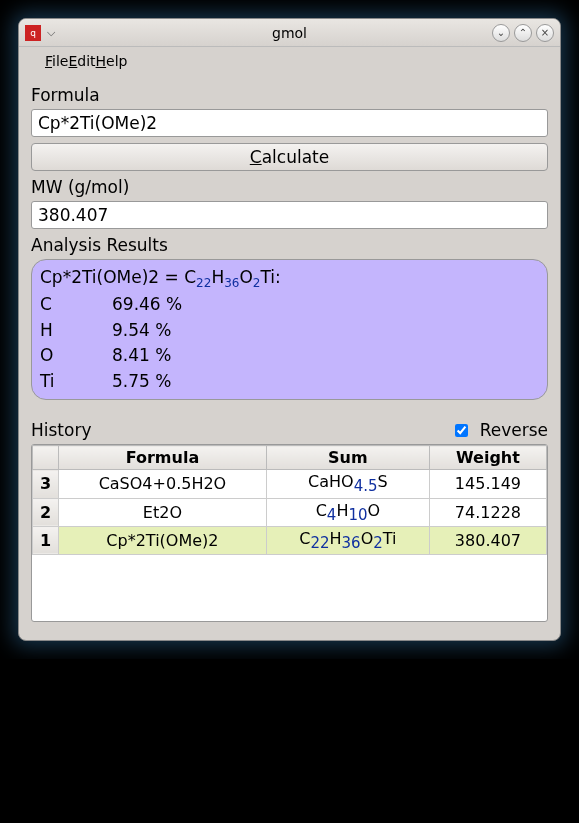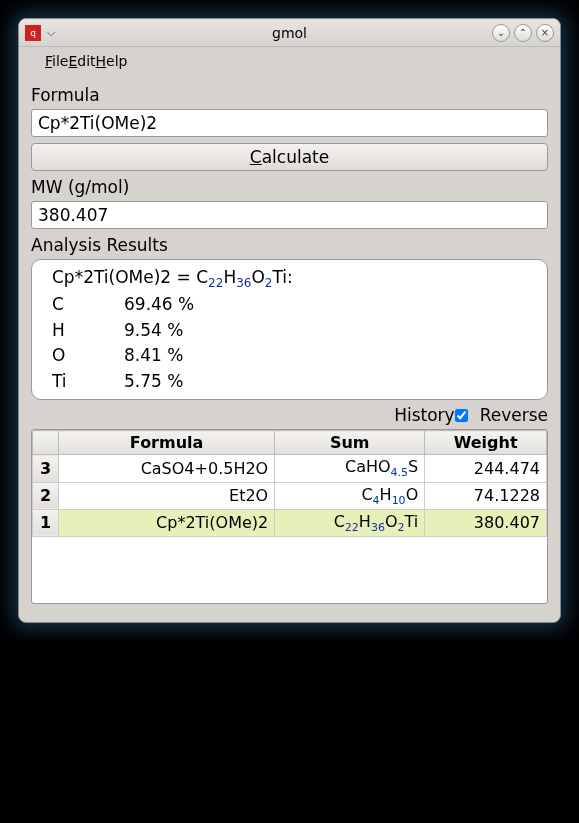--- a/index.html
+++ b/index.html
@@ -87,36 +87,36 @@
   flex: 1;
   border: 1px solid #999;
   background: linear-gradient(#f4f2f0,#dedad6);
   padding: 3px 16px;
   font-size: 17px;
   border-radius: 4px;
   cursor: pointer;
   font-family: inherit;
 }
 .results {
-  background: #ffffff;
-  border: 1px solid #999;
-  border-radius: 10px;
-  padding: 5px 20px;
+  background: #c4b5fd;
+  border: 1px solid #999;
+  border-radius: 15px;
+  padding: 5px 8px;
   margin-top: 4px;
   font-size: 17px;
   line-height: 1.5;
 }
 .results sub { color: #1030a0; font-size: 12px; }
 .pct-row { display: flex; }
 .pct-row .el { width: 72px; }
 .historyhead {
   display: flex;
   align-items: center;
-  justify-content: flex-end;
-  margin-top: 5px;
+  justify-content: space-between;
+  margin-top: 20px;
   font-size: 17px;
 }
 .historyhead label { display: flex; align-items: center; gap: 12px; }
 .historybox {
   background: #fff;
   border: 1px solid #999;
   border-radius: 3px;
   margin-top: 4px;
 }
 table { width: 100%; border-collapse: collapse; font-size: 16px; }
@@ -124,32 +124,32 @@
   background: linear-gradient(#f4f2f0,#e2dfdb);
   border: 1px solid #bbb;
   padding: 2px 4px;
   font-weight: bold;
   text-align: center;
 }
 th.rownumhead { width: 26px; }
 td {
   border: 1px solid #ccc;
   padding: 2px 6px;
-  text-align: right;
+  text-align: center;
   vertical-align: middle;
 }
 td.rownum {
   background: linear-gradient(#f4f2f0,#e2dfdb);
   text-align: center;
   font-weight: bold;
   width: 26px;
 }
 tr.selected td { background: #e6f0b8; }
 tr.selected td.rownum { background: linear-gradient(#f4f2f0,#e2dfdb); }
-td sub { color: #1030a0; font-size: 11px; }
+td sub { color: #1030a0; font-size: 15px; }
 .tablepad { height: 66px; }
 </style>
 </head>
 <body>
 
 <div class="window">
   <div class="titlebar">
     <div class="icon-app">q</div>
     <div style="font-size:11px;color:#666;margin-left:2px;">⌵</div>
     <div class="title">gmol</div>
@@ -217,21 +217,21 @@
             <th>Formula</th>
             <th>Sum</th>
             <th>Weight</th>
           </tr>
         </thead>
         <tbody id="histbody">
             <tr>
               <td class="rownum">3</td>
               <td>CaSO4+0.5H2O</td>
               <td>CaHO<sub>4.5</sub>S</td>
-              <td>244.474</td>
+              <td>145.149</td>
             </tr>
             <tr>
               <td class="rownum">2</td>
               <td>Et2O</td>
               <td>C<sub>4</sub>H<sub>10</sub>O</td>
               <td>74.1228</td>
             </tr>
             <tr class="selected">
               <td class="rownum">1</td>
               <td>Cp*2Ti(OMe)2</td>

